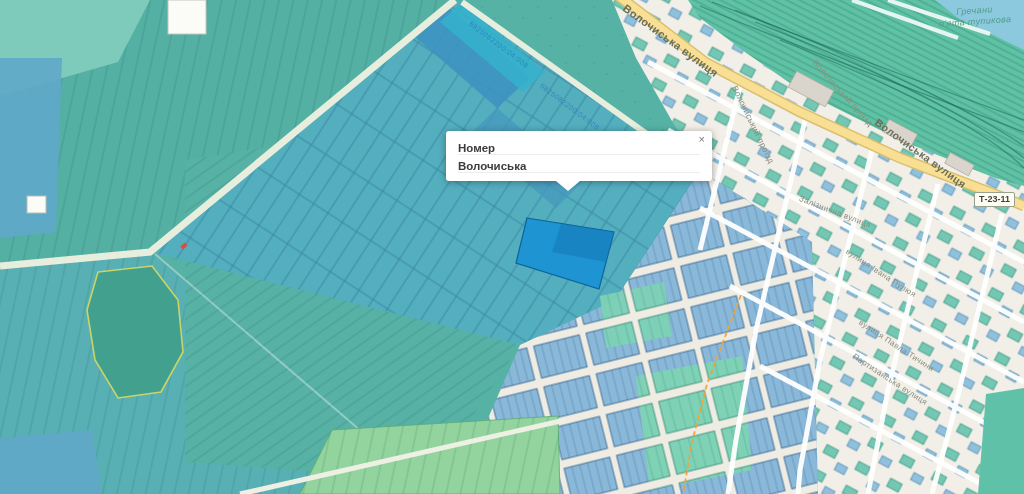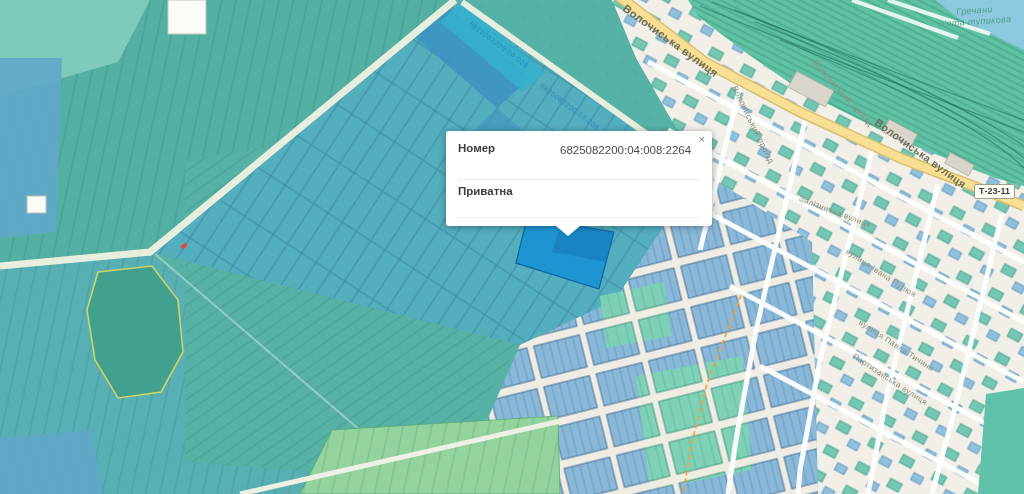--- a/index.html
+++ b/index.html
@@ -18,21 +18,21 @@
   .lbl-cad{font-size:7px;color:rgba(25,110,185,.62);letter-spacing:.6px;}
   .shield{
     position:absolute;background:#fdfdf6;border:1px solid #9aa08e;border-radius:2px;
     font-size:9px;font-weight:bold;color:#3f4238;padding:0 4px;line-height:13px;
   }
   .popup{
     position:absolute;left:446px;top:131px;width:242px;background:#fff;
     border-radius:3px;box-shadow:0 1px 7px rgba(0,0,0,.35);
     padding:6px 12px 8px 12px;z-index:5;
   }
-  .popup-row{display:flex;padding:5px 0 20px 0;border-bottom:1px solid #ececec;gap:36px;}
+  .popup-row{display:flex;padding:5px 0 0 0;border-bottom:1px solid #ececec;}
   .popup-row:last-of-type{border-bottom:none;}
   .popup-label{width:66px;flex:none;font-size:11.5px;font-weight:bold;color:#3d3d3d;}
   .popup-value{flex:1;font-size:11.5px;color:#4a4a4a;line-height:1.5;}
   .popup-close{
     position:absolute;top:3px;right:7px;font-size:11px;color:#7a7a7a;
     cursor:pointer;line-height:11px;
   }
   .popup-arrow{
     position:absolute;left:110px;bottom:-10px;width:0;height:0;
     border-left:12px solid transparent;border-right:12px solid transparent;
@@ -169,43 +169,42 @@
 
   <div class="maplabel lbl-minor" style="left:818px;top:58px;transform:rotate(48deg);">Волочиський проїзд</div>
 
   <div class="maplabel lbl-road" style="left:880px;top:116px;transform:rotate(36deg);font-size:10.5px;">Волочиська вулиця</div>
 
   <div class="maplabel lbl-rail" style="left:938px;top:8px;transform:rotate(-4deg);">
     <div>Гречани</div>
     <div>п'ята тупикова</div>
   </div>
 
-  <div class="shield" style="left:974px;top:184px;">Т-23-11</div>
+  <div class="shield" style="left:974px;top:192px;">Т-23-11</div>
 
   <div class="maplabel lbl-minor" style="left:801px;top:194px;transform:rotate(21deg);font-size:8px;">Залізнична вулиця</div>
 
   <div class="maplabel lbl-minor" style="left:849px;top:247px;transform:rotate(33deg);font-size:8px;">вулиця Івана Пулюя</div>
 
   <div class="maplabel lbl-minor" style="left:862px;top:318px;transform:rotate(33deg);font-size:8px;">вулиця Павла Тичини</div>
 
   <div class="maplabel lbl-minor" style="left:856px;top:352px;transform:rotate(33deg);font-size:8px;">Партизанська вулиця</div>
 
   <div class="maplabel lbl-cad" style="left:472px;top:20px;transform:rotate(37deg);">6825082200:04:008</div>
 
   <div class="maplabel lbl-cad" style="left:543px;top:82px;transform:rotate(37deg);">6825082200:04:008</div>
 
   <div class="popup">
     <div class="popup-close">×</div>
 
     <div class="popup-row">
       <div class="popup-label">Номер</div>
-      <div class="popup-value">6825082200:04:008:2264</div>
     </div>
 
 
     <div class="popup-row">
-      <div class="popup-label">Приватна</div>
+      <div class="popup-label">Волочиська</div>
     </div>
 
     <div class="popup-arrow"></div>
   </div>
 
 </div>
 
 </body></html>

